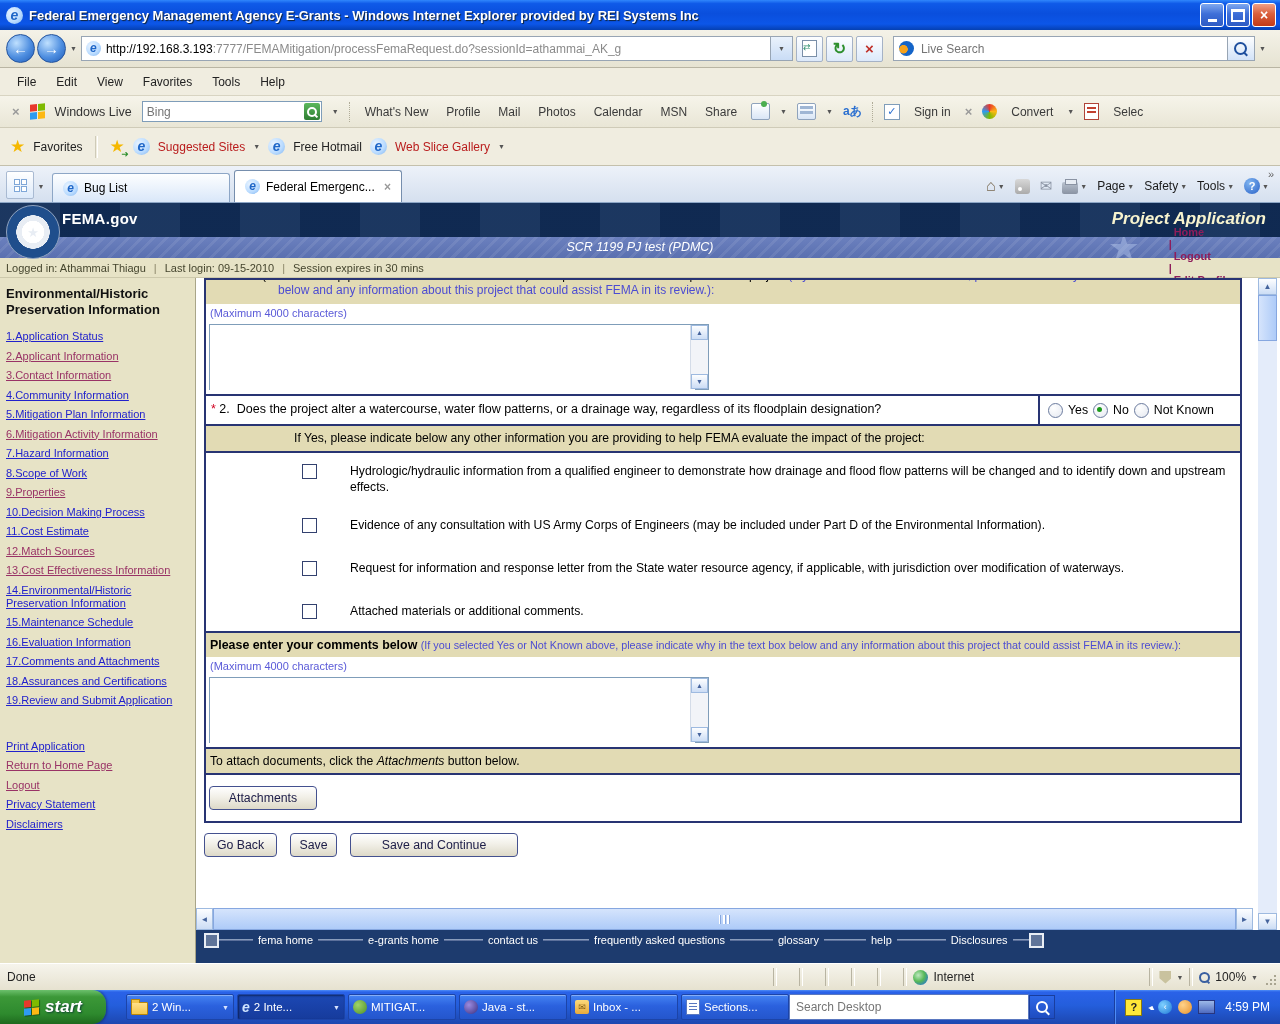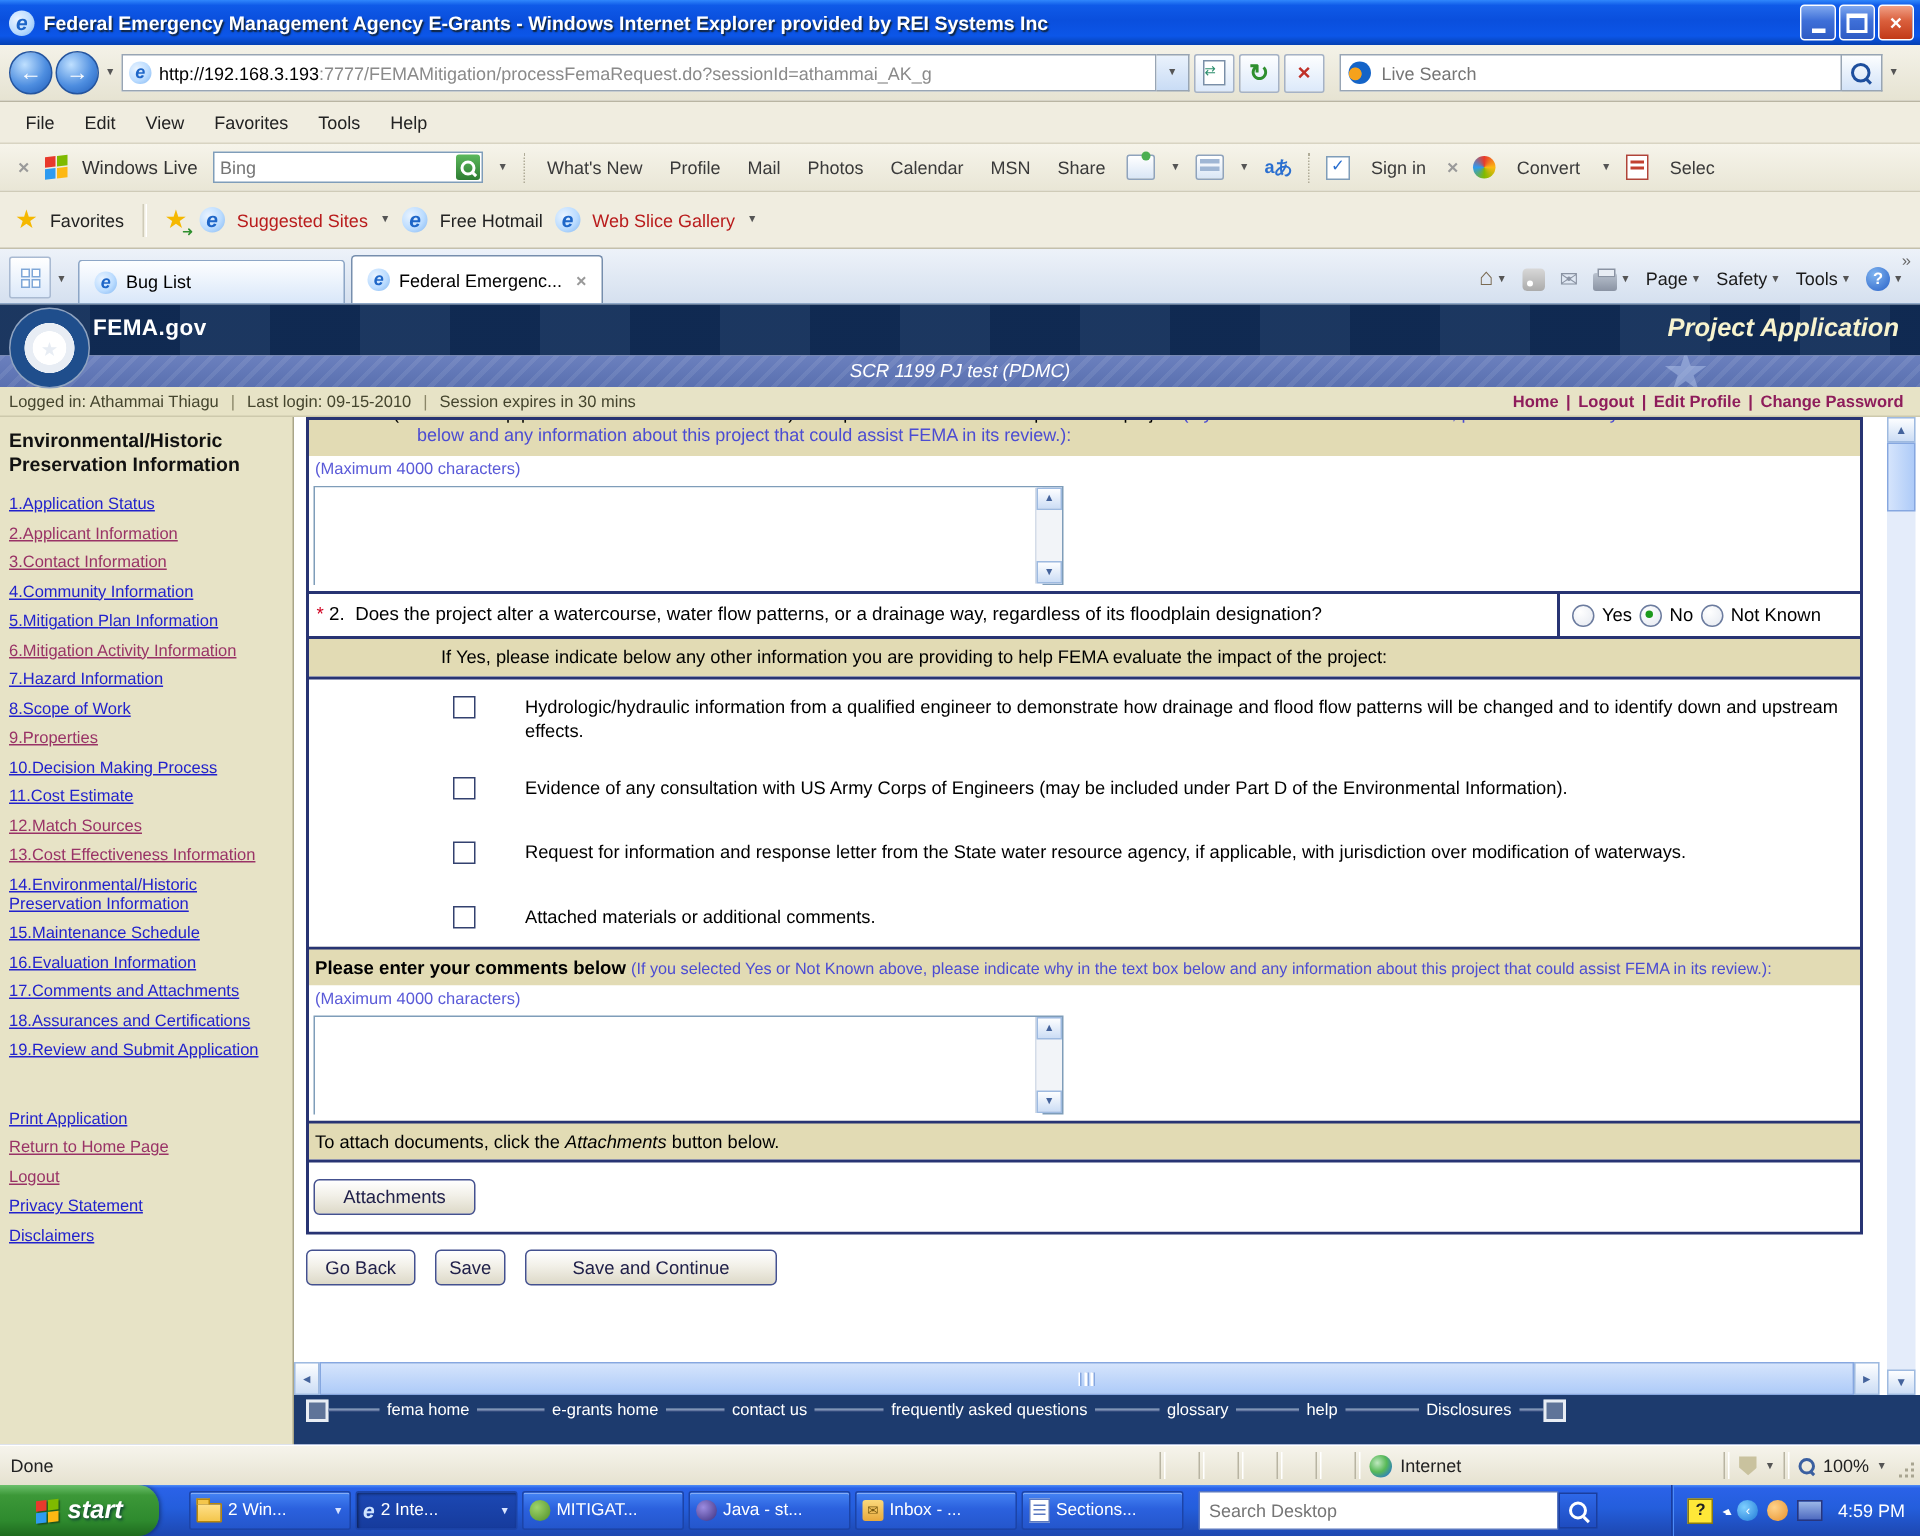--- a/index.html
+++ b/index.html
@@ -148,21 +148,21 @@
     background:linear-gradient(180deg,#6B80BE,#5A70B0);overflow:hidden;}
   .subband::before{content:"";position:absolute;inset:0;
     background:repeating-linear-gradient(135deg,rgba(255,255,255,0.08) 0 3px,transparent 3px 9px);}
   .subband::after{content:"\2605";position:absolute;right:140px;top:-10px;font-size:36px;color:rgba(210,225,255,0.35);}
   .subband-text{position:relative;text-align:center;color:#FFF;font-style:italic;font-size:12.5px;line-height:21px;}
 
   
   .loginbar{position:absolute;left:0;top:258px;width:1280px;height:20px;background:#E7E3C6;border-bottom:1px solid #CDC9AC;
     box-sizing:border-box;display:flex;align-items:center;font-size:11px;color:#45452E;padding:0 6px;}
   .loginbar .sep{color:#8A8668;margin:0 8px;}
-  .session-links{margin-left:auto;display:flex;align-items:center;font-weight:bold;color:#8E1D5B;}
+  .session-links{margin-left:auto;display:flex;align-items:flex-start;font-weight:bold;color:#8E1D5B;flex-direction:column;}
   .session-links .lnk{padding:0 5px;}
   .session-links .bar{color:#8E1D5B;}
 
   
   .content{position:absolute;left:0;top:278px;width:1280px;height:685px;background:#1d4ed8;}
   .sidebar{position:absolute;left:0;top:0;width:196px;height:685px;background:#E7E3C6;border-right:1px solid #A9A588;box-sizing:border-box;
     padding:8px 4px 0 6px;overflow:hidden;}
   .sb-title{font-weight:bold;font-size:13px;color:#111;line-height:16px;}
   .sb-links{margin-top:12px;}
   .sb-link{display:block;font-size:11px;line-height:13px;text-decoration:underline;margin-bottom:6.5px;cursor:pointer;}
@@ -271,21 +271,21 @@
   .taskbtn .drop7::after{color:#D8E4FF;}
   .t-ic{flex:0 0 auto;}
   .ic-folder{width:15px;height:11px;background:linear-gradient(180deg,#FFE08A,#F4C64C);border:1px solid #B8860B;border-radius:1px;position:relative;margin-top:2px;}
   .ic-folder::before{content:"";position:absolute;left:-1px;top:-4px;width:7px;height:3px;background:#F4C64C;border:1px solid #B8860B;border-bottom:none;}
   .ic-ietask{color:#CFE4FF;font-weight:bold;font-style:italic;font-size:14px;}
   .ic-frog{width:14px;height:14px;border-radius:50%;background:radial-gradient(circle at 35% 35%,#9FD46A,#4E8F28);}
   .ic-java{width:14px;height:14px;border-radius:50%;background:radial-gradient(circle at 35% 35%,#9C8CE0,#3A2E7E);}
   .ic-outlook{width:14px;height:14px;border-radius:2px;background:linear-gradient(180deg,#FBD97C,#E8A93C);color:#7A5A10;font-size:9px;line-height:14px;text-align:center;}
   .ic-word{width:12px;height:14px;background:#fff;border:1px solid #5A78C0;position:relative;}
   .ic-word::after{content:"";position:absolute;left:2px;top:3px;right:2px;height:1px;background:#5A78C0;box-shadow:0 3px 0 #5A78C0,0 6px 0 #5A78C0;}
-  .deskSearch{margin-left:10px;display:flex;align-items:center;}
+  .deskSearch{display:flex;align-items:center;}
   .deskSearch input{width:230px;height:22px;border:1px solid #5A78C0;border-radius:1px;padding-left:6px;
     font-size:12px;color:#777;font-family:"Liberation Sans",sans-serif;outline:none;}
   .ds-btn{width:26px;height:24px;background:linear-gradient(180deg,#2E68E8,#1E4CC0);border:1px solid #1A3E9E;box-sizing:border-box;
     display:flex;align-items:center;justify-content:center;}
   .ds-btn .mag{border-color:#fff;width:8px;height:8px;}
   .ds-btn .mag::after{background:#fff;}
   .tray{margin-left:auto;display:flex;align-items:center;gap:6px;padding-right:10px;height:100%;
     border-left:1px solid #1A3E9E;box-shadow:inset 1px 0 0 #4E8DF7;padding-left:10px;}
   .tr-q{width:15px;height:15px;background:#FFE838;border:1px solid #8A7A10;color:#222;font-weight:bold;font-size:11px;line-height:14px;text-align:center;}
   .tr-chev{color:#fff;font-size:8px;}

